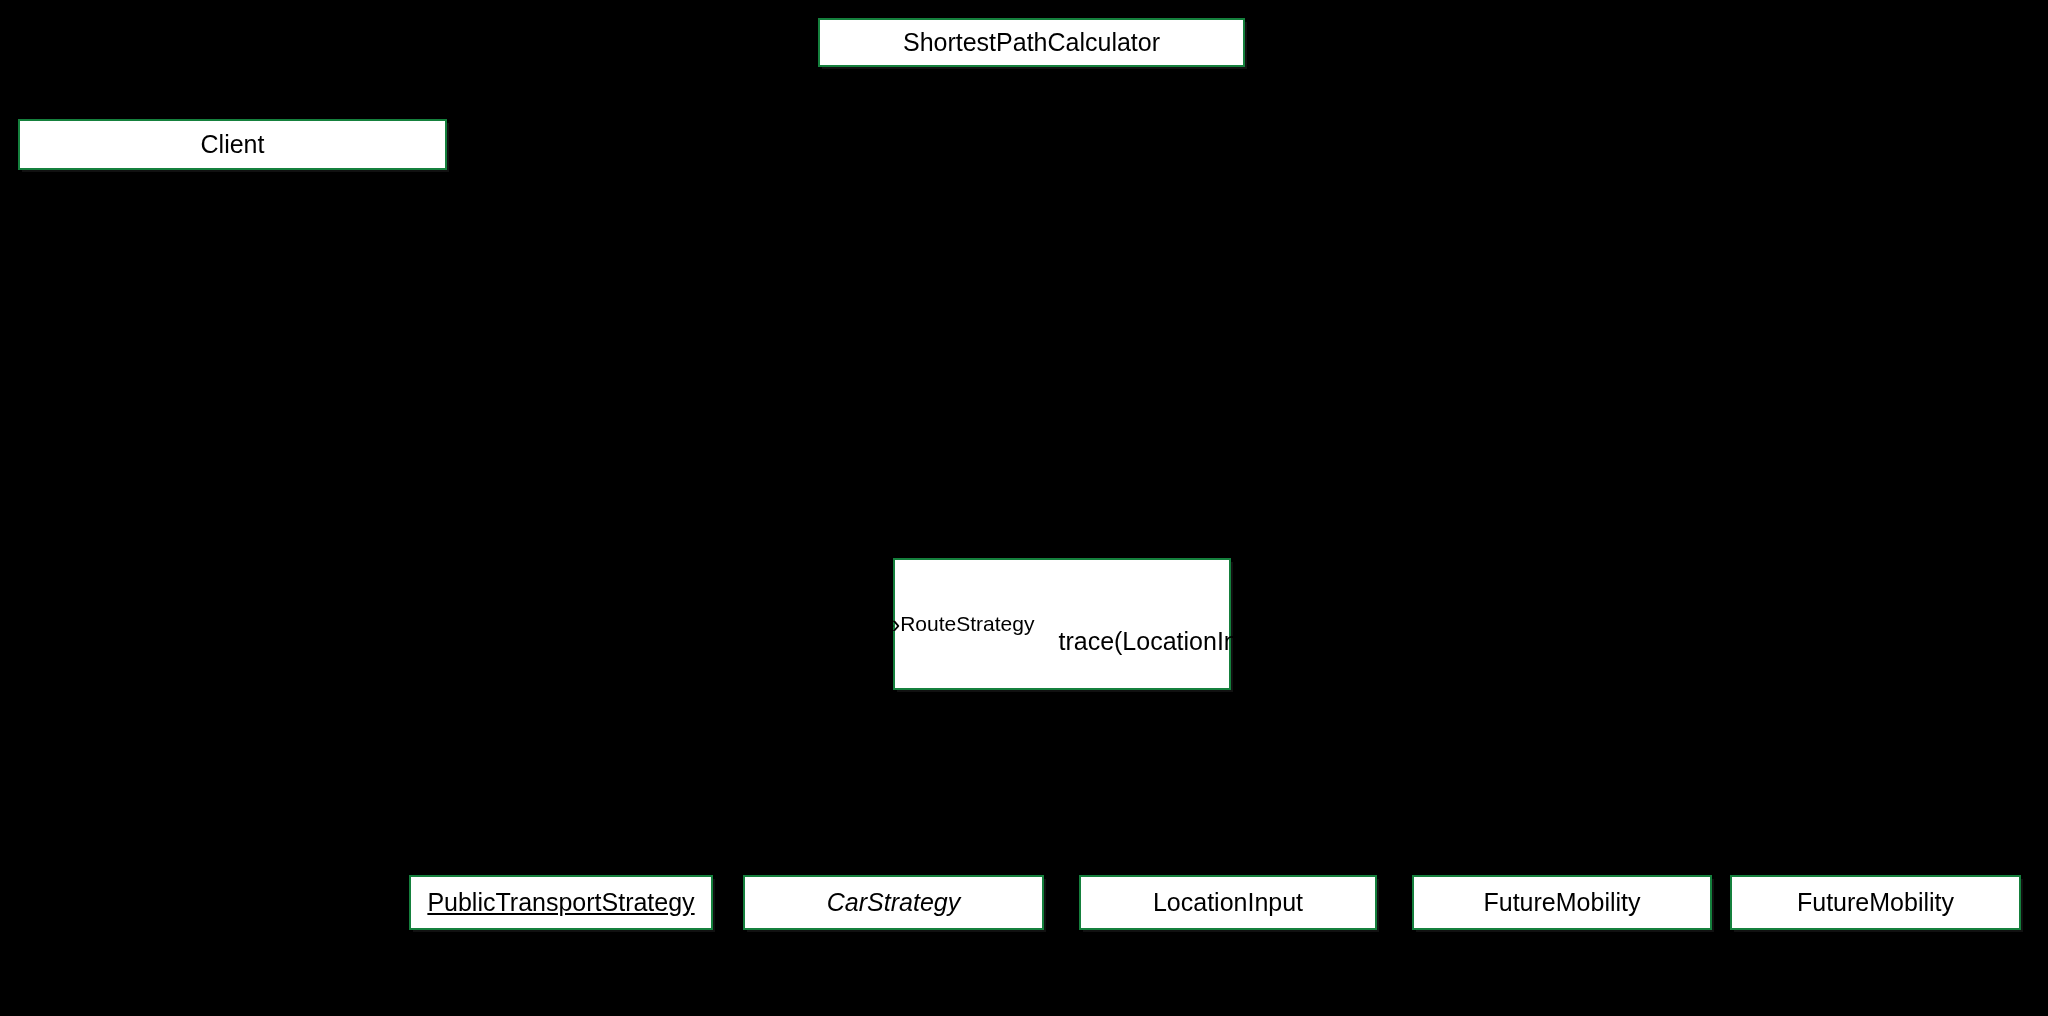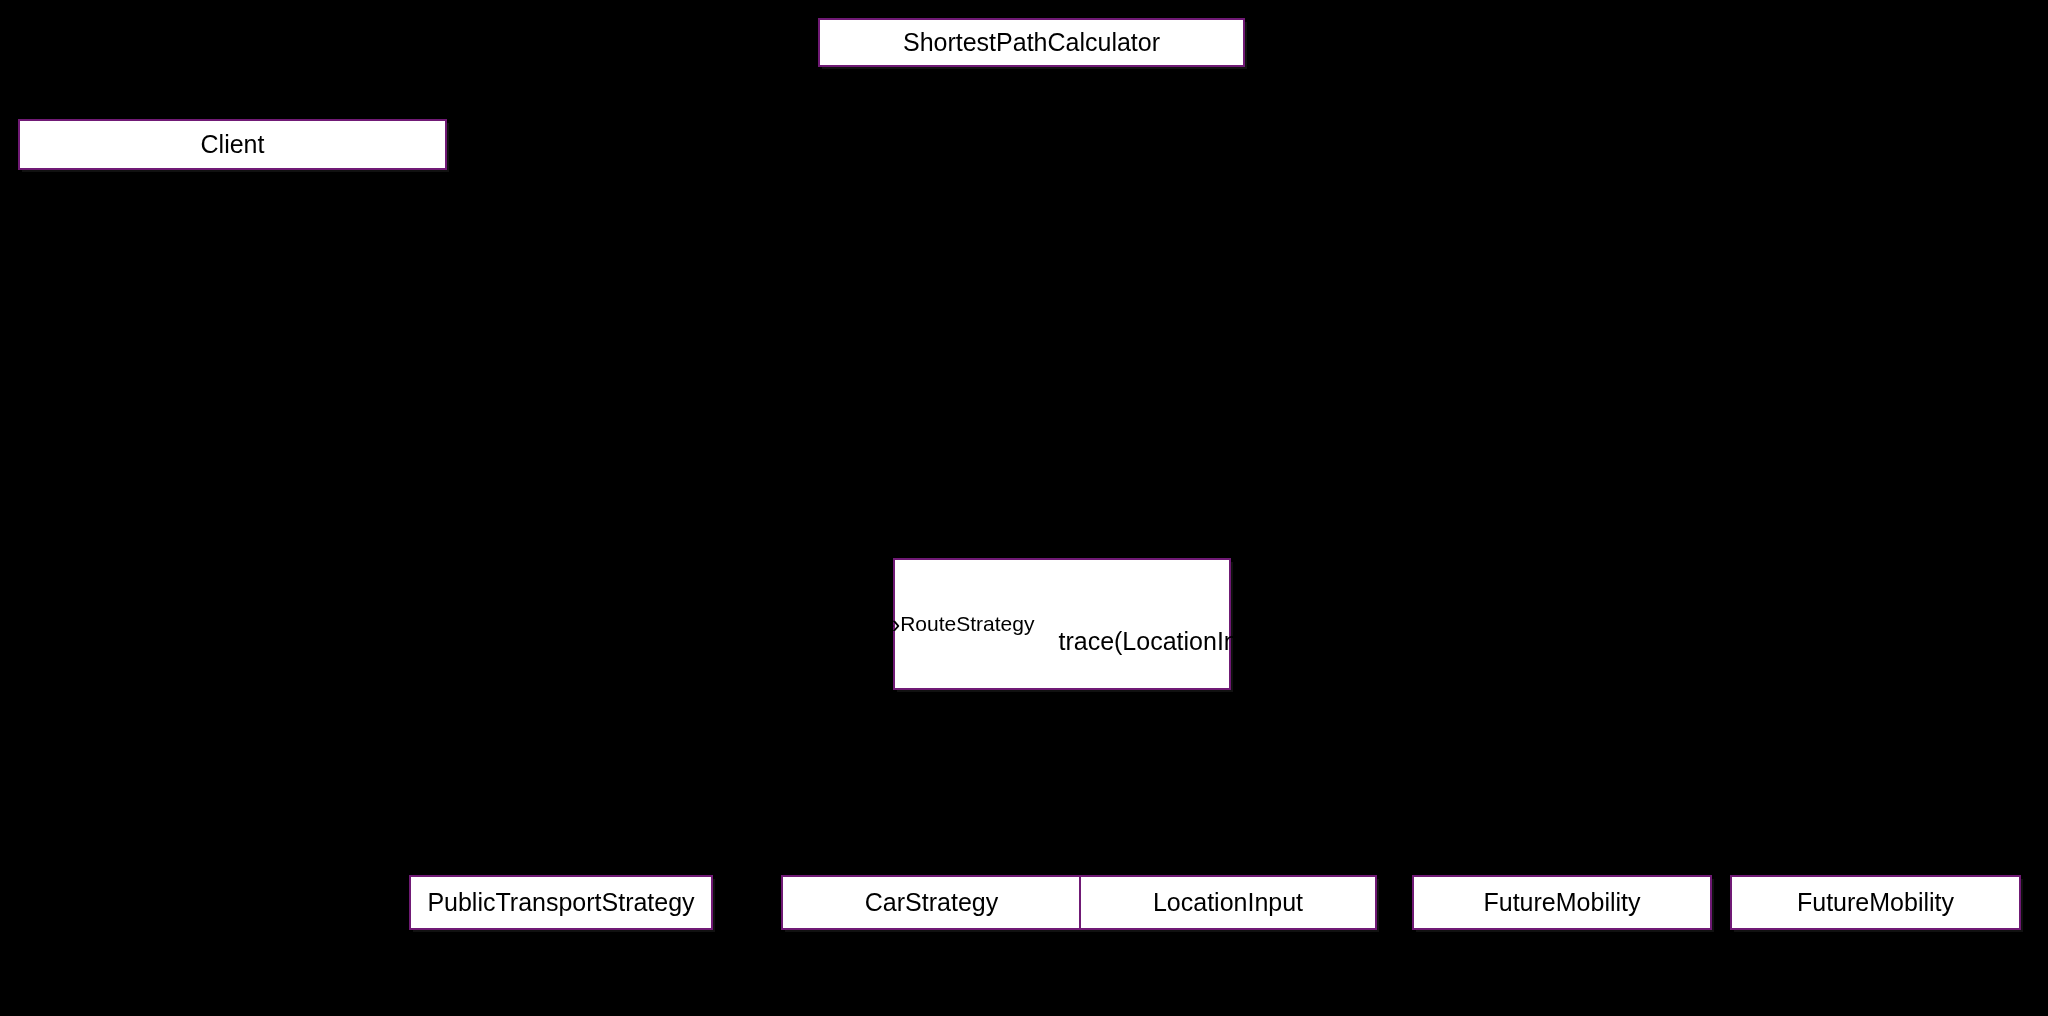--- a/index.html
+++ b/index.html
@@ -24,21 +24,21 @@
     left: 0;
     top: 0;
     width: 2048px;
     height: 1016px;
     pointer-events: none;
   }
   .uml-box {
     position: absolute;
     box-sizing: border-box;
     background: #ffffff;
-    border: 2px solid #701a75;
+    border: 2px solid #15803d;
     color: #000000;
     display: flex;
     flex-direction: column;
     align-items: center;
     justify-content: center;
     text-align: center;
     font-size: 25px;
     line-height: 1.22;
     white-space: nowrap;
     z-index: 3;
@@ -117,24 +117,24 @@
 
   <div class="uml-box" id="box-route-strategy" style="left: 893px; top: 558px; width: 338px; height: 132px;">
     <div class="iface-inner">
       <span class="iface-stereotype">«interface»</span>
       <span class="iface-name">RouteStrategy</span>
       <span class="iface-compartment">trace(LocationInput) : void</span>
     </div>
   </div>
 
   <div id="impl-boxes">
-      <div class="uml-box" style="left: 409px; top: 875px; width: 304px; height: 55px;">
+      <div class="uml-box" style="left: 409px; top: 875px; width: 304px; height: 55px; text-decoration: underline;">
         <span class="box-title">PublicTransportStrategy</span>
       </div>
-      <div class="uml-box" style="left: 781px; top: 875px; width: 301px; height: 55px;">
+      <div class="uml-box" style="left: 743px; top: 875px; width: 301px; height: 55px; font-style: italic;">
         <span class="box-title">CarStrategy</span>
       </div>
       <div class="uml-box" style="left: 1079px; top: 875px; width: 298px; height: 55px;">
         <span class="box-title">LocationInput</span>
       </div>
       <div class="uml-box" style="left: 1412px; top: 875px; width: 300px; height: 55px;">
         <span class="box-title">FutureMobility</span>
       </div>
       <div class="uml-box" style="left: 1730px; top: 875px; width: 291px; height: 55px;">
         <span class="box-title">FutureMobility</span>

